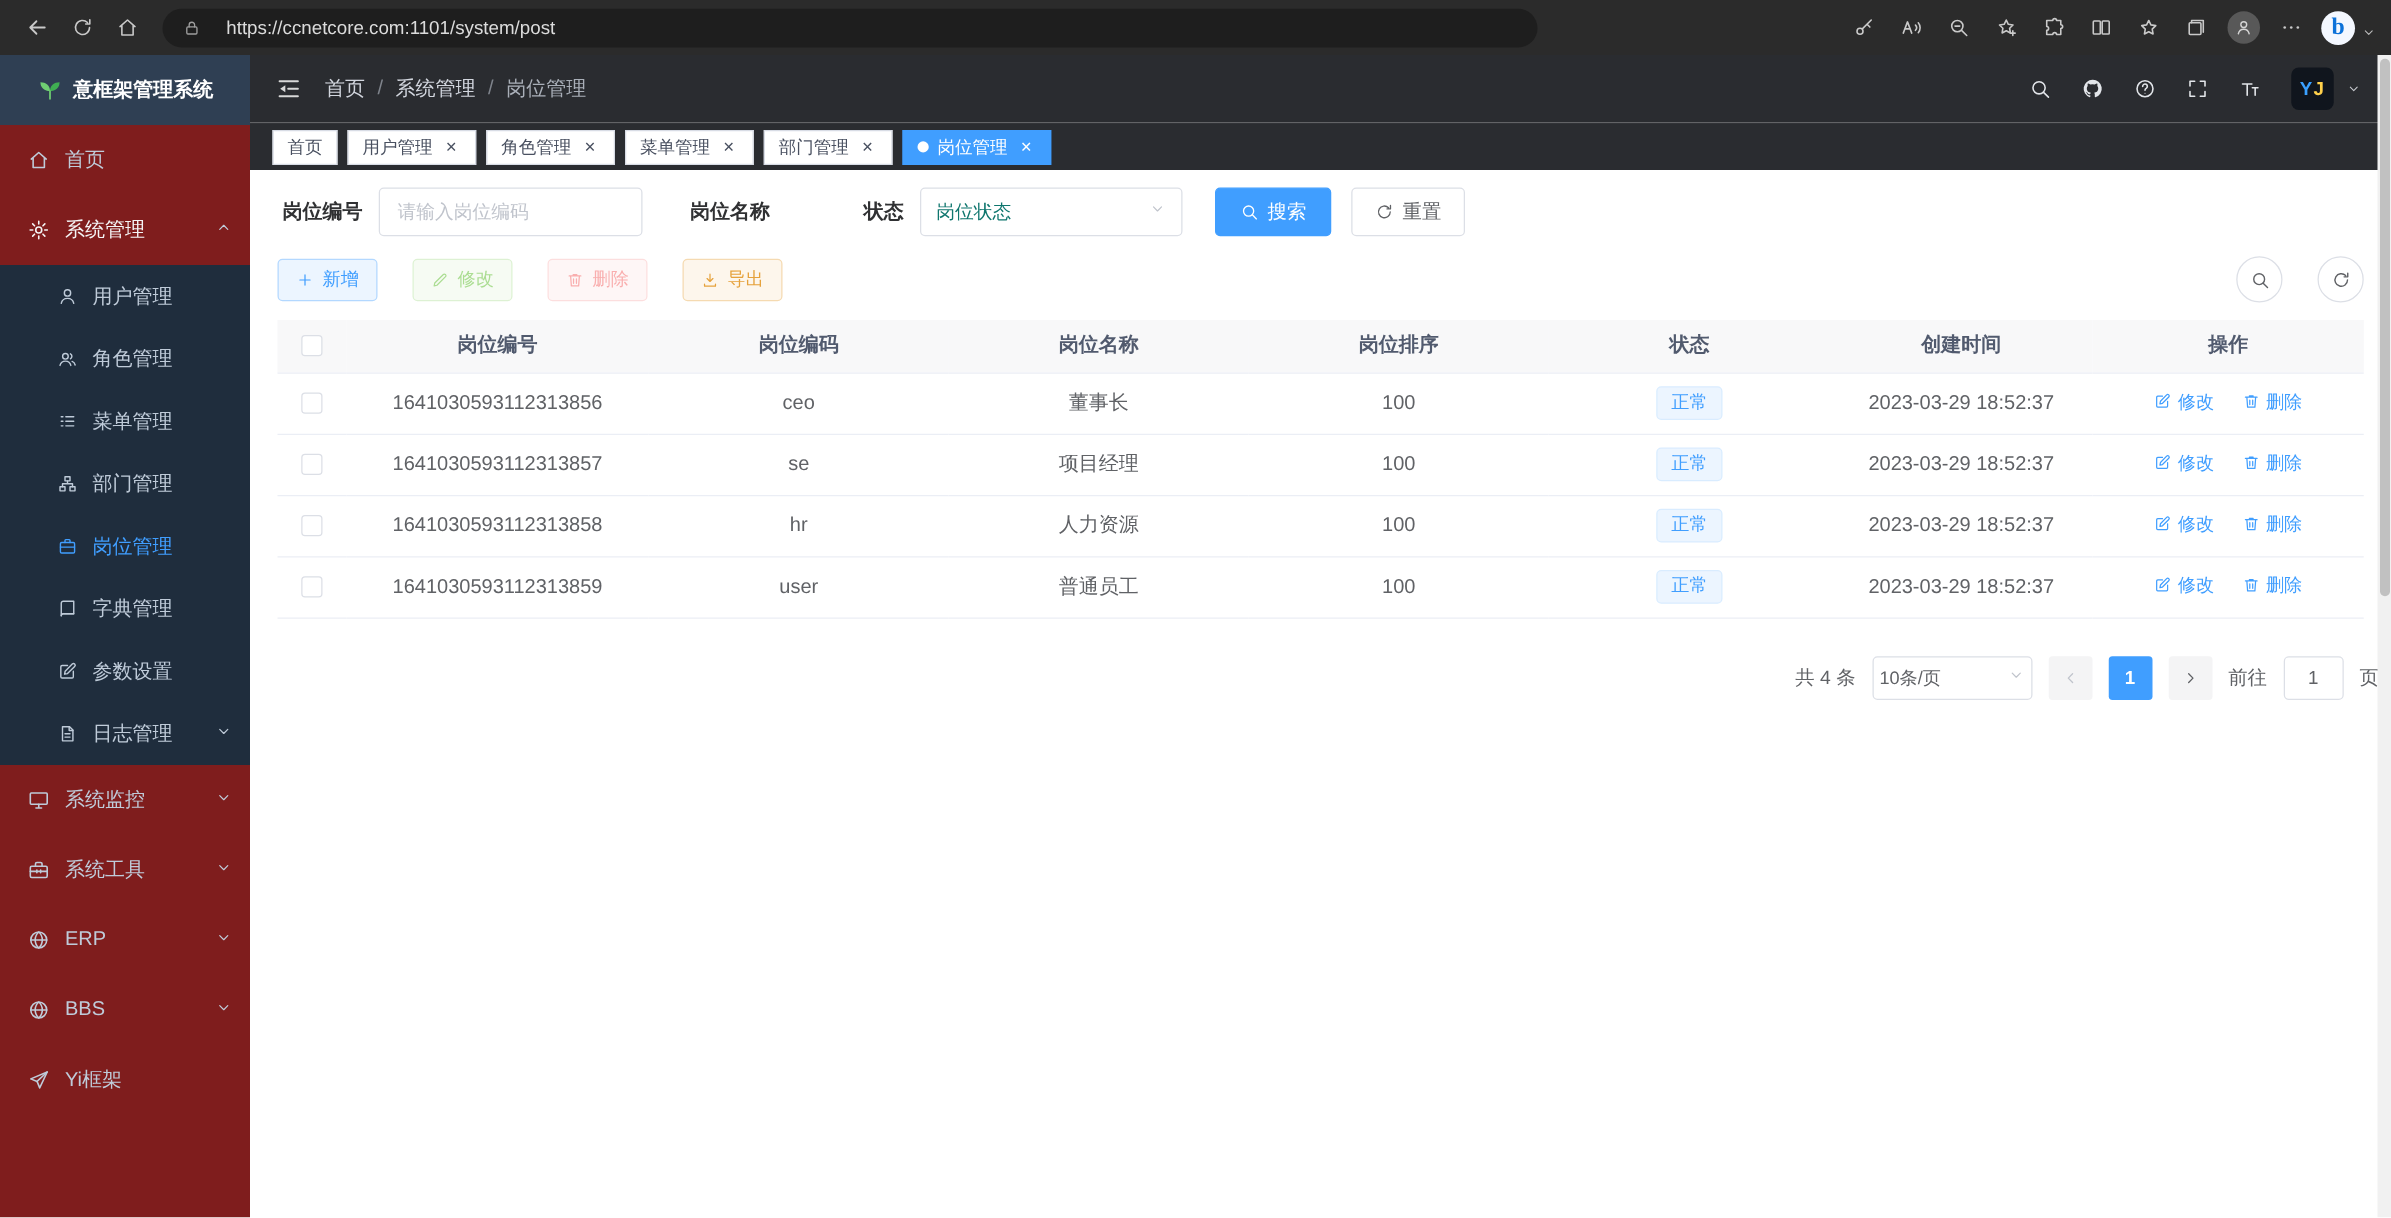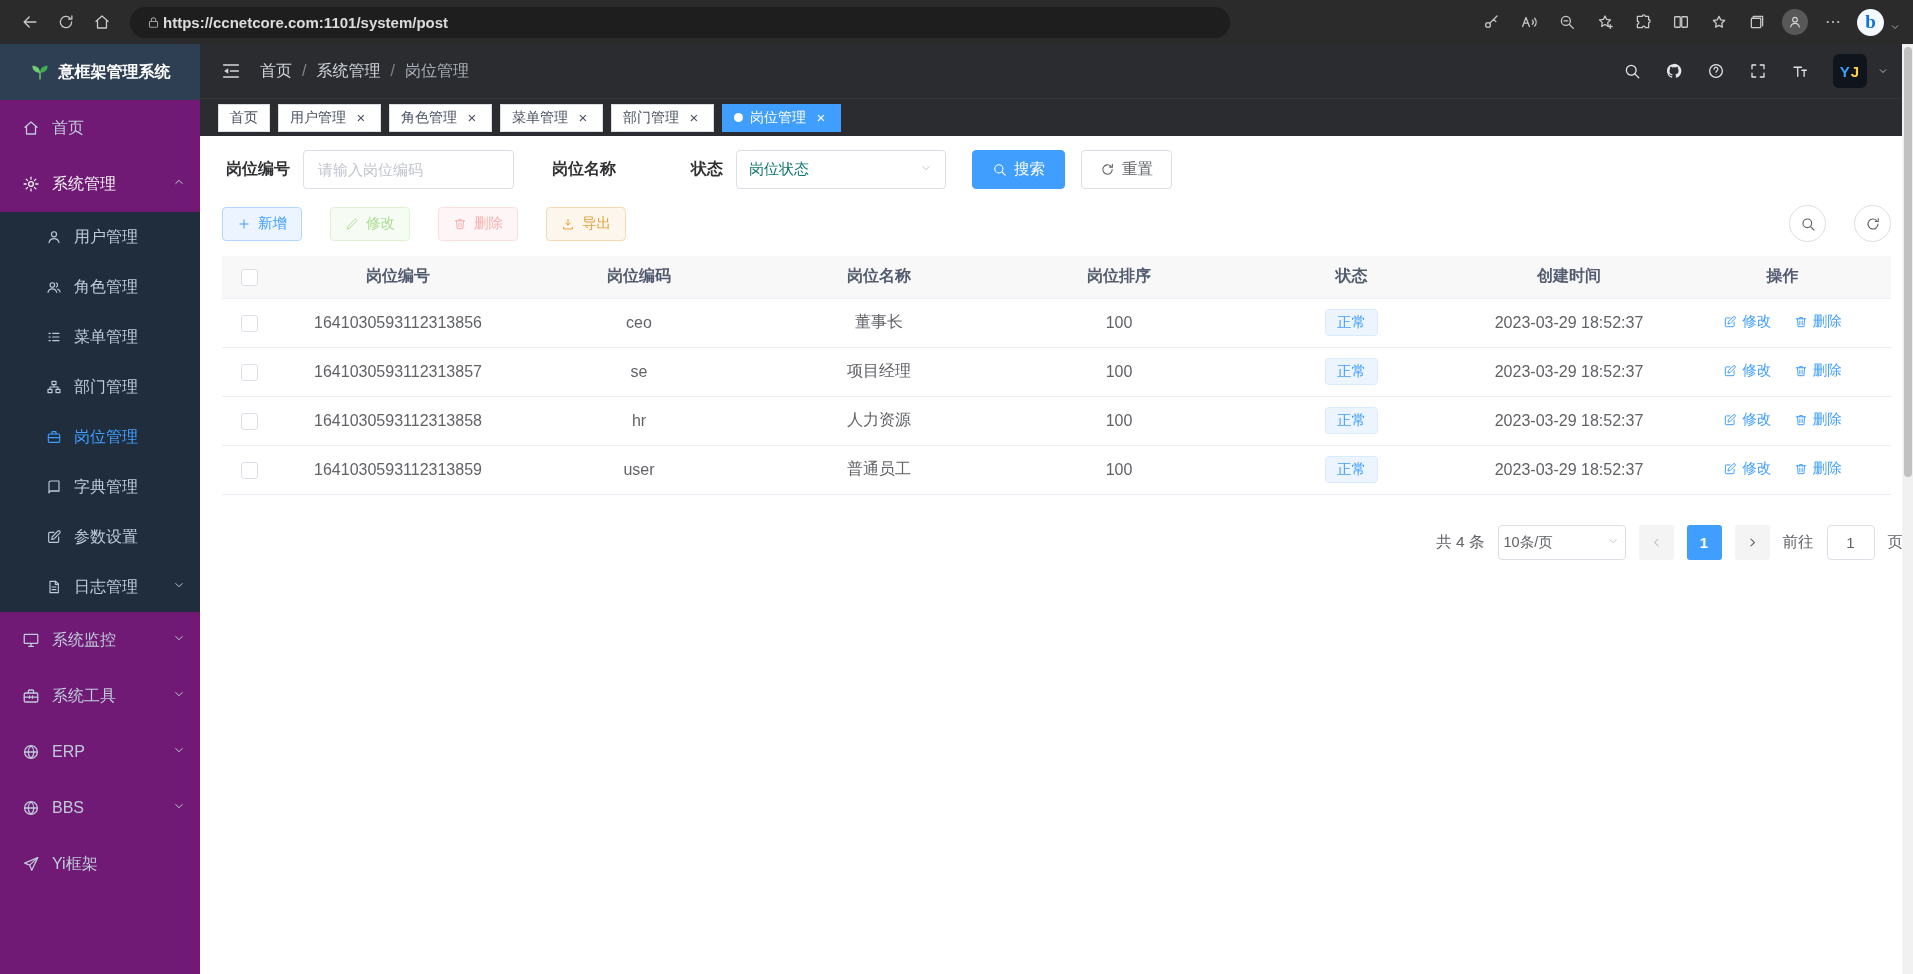--- a/index.html
+++ b/index.html
@@ -9,35 +9,35 @@
   svg.ic { fill:none; stroke:currentColor; stroke-width:1.7; stroke-linecap:round; stroke-linejoin:round; flex:none; }
   .s12{width:12px;height:12px} .s14{width:14px;height:14px} .s15{width:15px;height:15px}
   .s16{width:16px;height:16px} .s18{width:18px;height:18px} .s20{width:20px;height:20px} .s22{width:22px;height:22px}
 
   
   .chrome { position:absolute; top:0; left:0; width:1913px; height:44px; background:#2b2b2b;
             display:flex; align-items:center; padding:0 12px; z-index:30; }
   .cico { width:36px; height:34px; border-radius:7px; display:flex; align-items:center; justify-content:center;
           color:#c9c9c9; cursor:pointer; flex:none; }
   .urlbar { width:1100px; height:31px; margin-left:10px; background:#1e1e1e; border-radius:16px;
-            display:flex; align-items:center; gap:2px; padding:0 16px; color:#dcdcdc; font-size:15px; cursor:text;font-weight:bold; }
+            display:flex; align-items:center; gap:20px; padding:0 16px; color:#dcdcdc; font-size:15px; cursor:text; }
   .urlbar .ic { color:#9f9f9f; }
   .chrome-right { margin-left:auto; display:flex; align-items:center; gap:3px; }
   .chrome-right .cico { width:35px; }
   .chrome-avatar { width:26px; height:26px; border-radius:50%; background:#585858; color:#d5d5d5;
                    display:flex; align-items:center; justify-content:center; overflow:hidden; cursor:pointer; }
   .bing { width:27px; height:27px; border-radius:50%; background:#f4f8ff; display:flex; align-items:center; justify-content:center;
           font-family:"Liberation Serif",serif; font-weight:bold; font-size:19px; color:#0d72d9; cursor:pointer; margin:0 2px 0 4px; }
   .bing-caret { color:#bdbdbd; align-self:flex-end; margin:0 0 2px 0; cursor:pointer; }
 
   
   .app { position:absolute; top:44px; left:0; right:0; bottom:0; display:flex; }
 
   
-  .sidebar { width:200px; flex:none; background:#701a75; color:#bfcbd9; overflow:hidden; }
+  .sidebar { width:200px; flex:none; background:#7f1d1d; color:#bfcbd9; overflow:hidden; }
   .logo { height:56px; display:flex; align-items:center; justify-content:center; gap:9px;
           color:#fff; font-size:16px; font-weight:bold; background:#2f3f53; cursor:pointer; }
   .mi { height:56px; display:flex; align-items:center; gap:12px; padding:0 14px 0 22px;
         font-size:16px; cursor:pointer; position:relative; white-space:nowrap; }
   .mi .arrow { margin-left:auto; color:#bfcbd9; }
   .parent-active { color:#f4f4f5; }
   .submenu { background:#1f2d3d; }
   .submenu .mi { height:50px; padding-left:46px; }
   .mi.active { color:#409eff; }
   .mi.active .ic { color:#409eff; }

